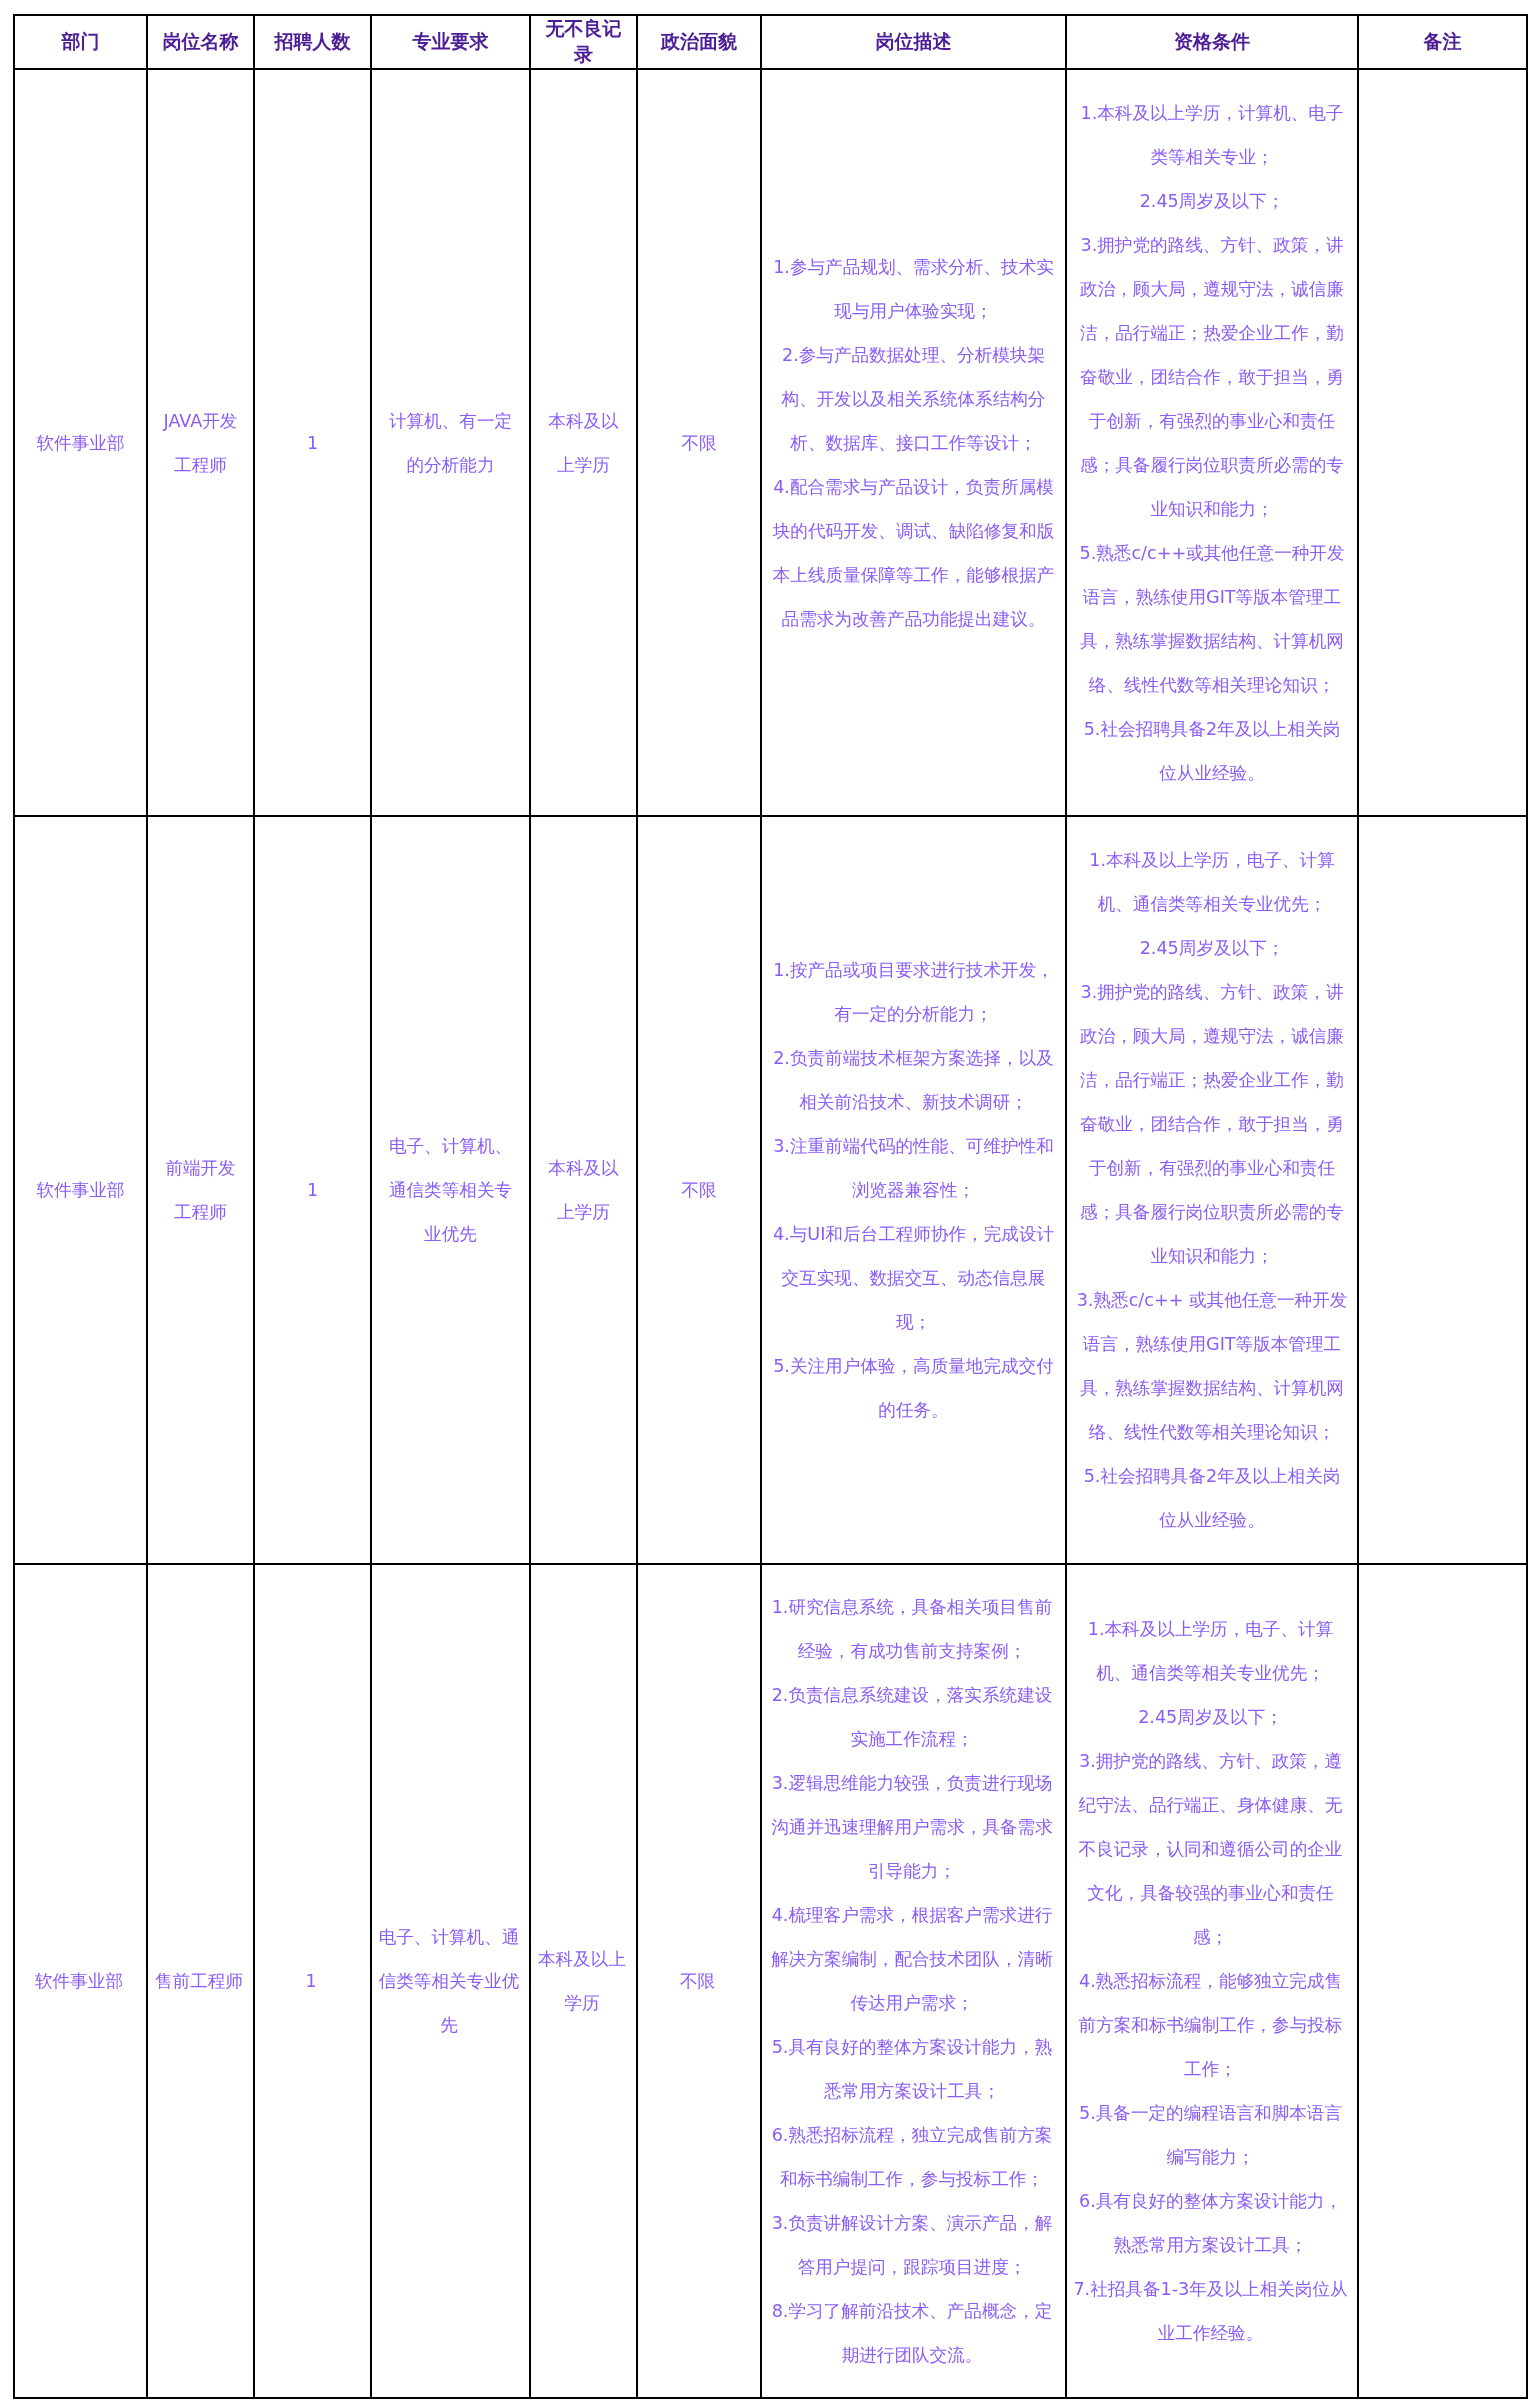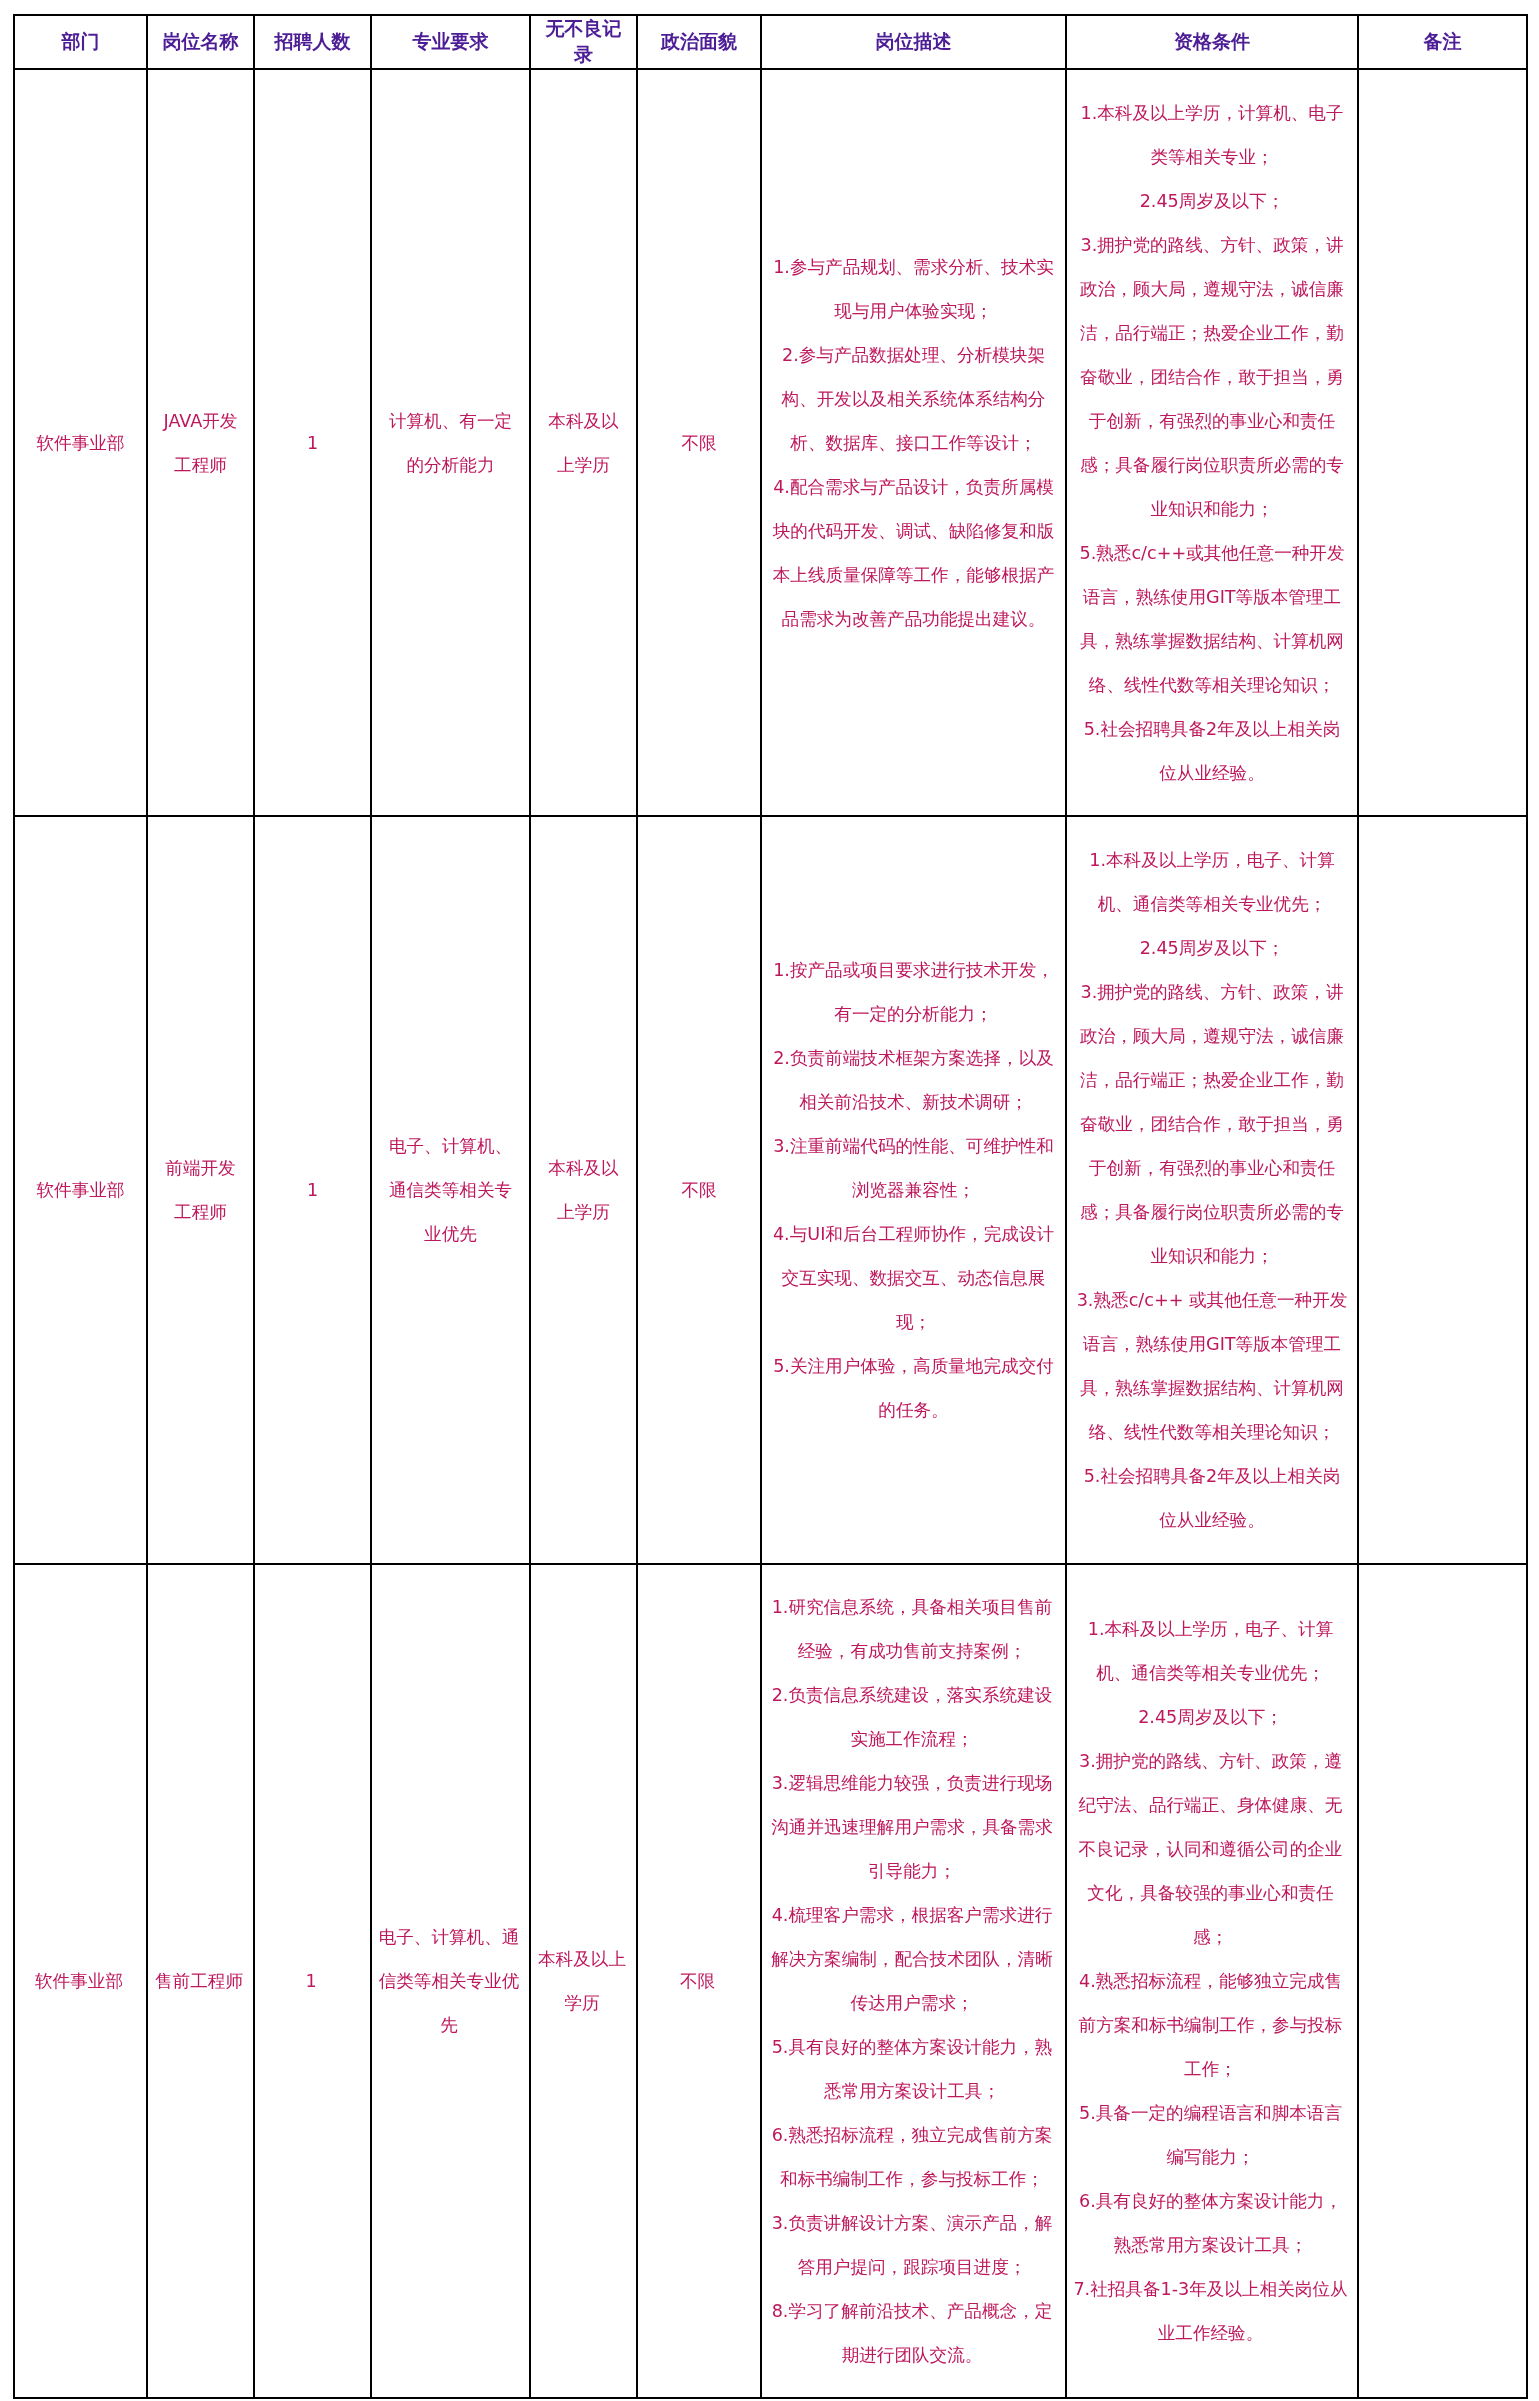--- a/index.html
+++ b/index.html
@@ -12,21 +12,21 @@
     border: 2px solid #000;
     text-align: center; vertical-align: middle;
     padding: 0 9px; box-sizing: border-box;
   }
   table.recruit th {
     height: 44px; font-family: "DejaVu Sans", "Liberation Sans", sans-serif;
     font-weight: bold; font-size: 19px; color: #4c1d95;
   }
   table.recruit td {
     font-family: "DejaVu Sans", "Liberation Sans", sans-serif;
-    font-size: 17.6px; line-height: 44px; color: #be185d;
+    font-size: 17.6px; line-height: 44px; color: #8b5cf6;
   }
   td.num { font-family: "Liberation Serif", serif; }
   tr.r1 td { height: 747px; }
   tr.r2 td { height: 748px; }
   tr.r3 td { height: 834px; padding-left: 6px; }
   .list-item { display: block; }
 </style>
 </head>
 <body>
 

